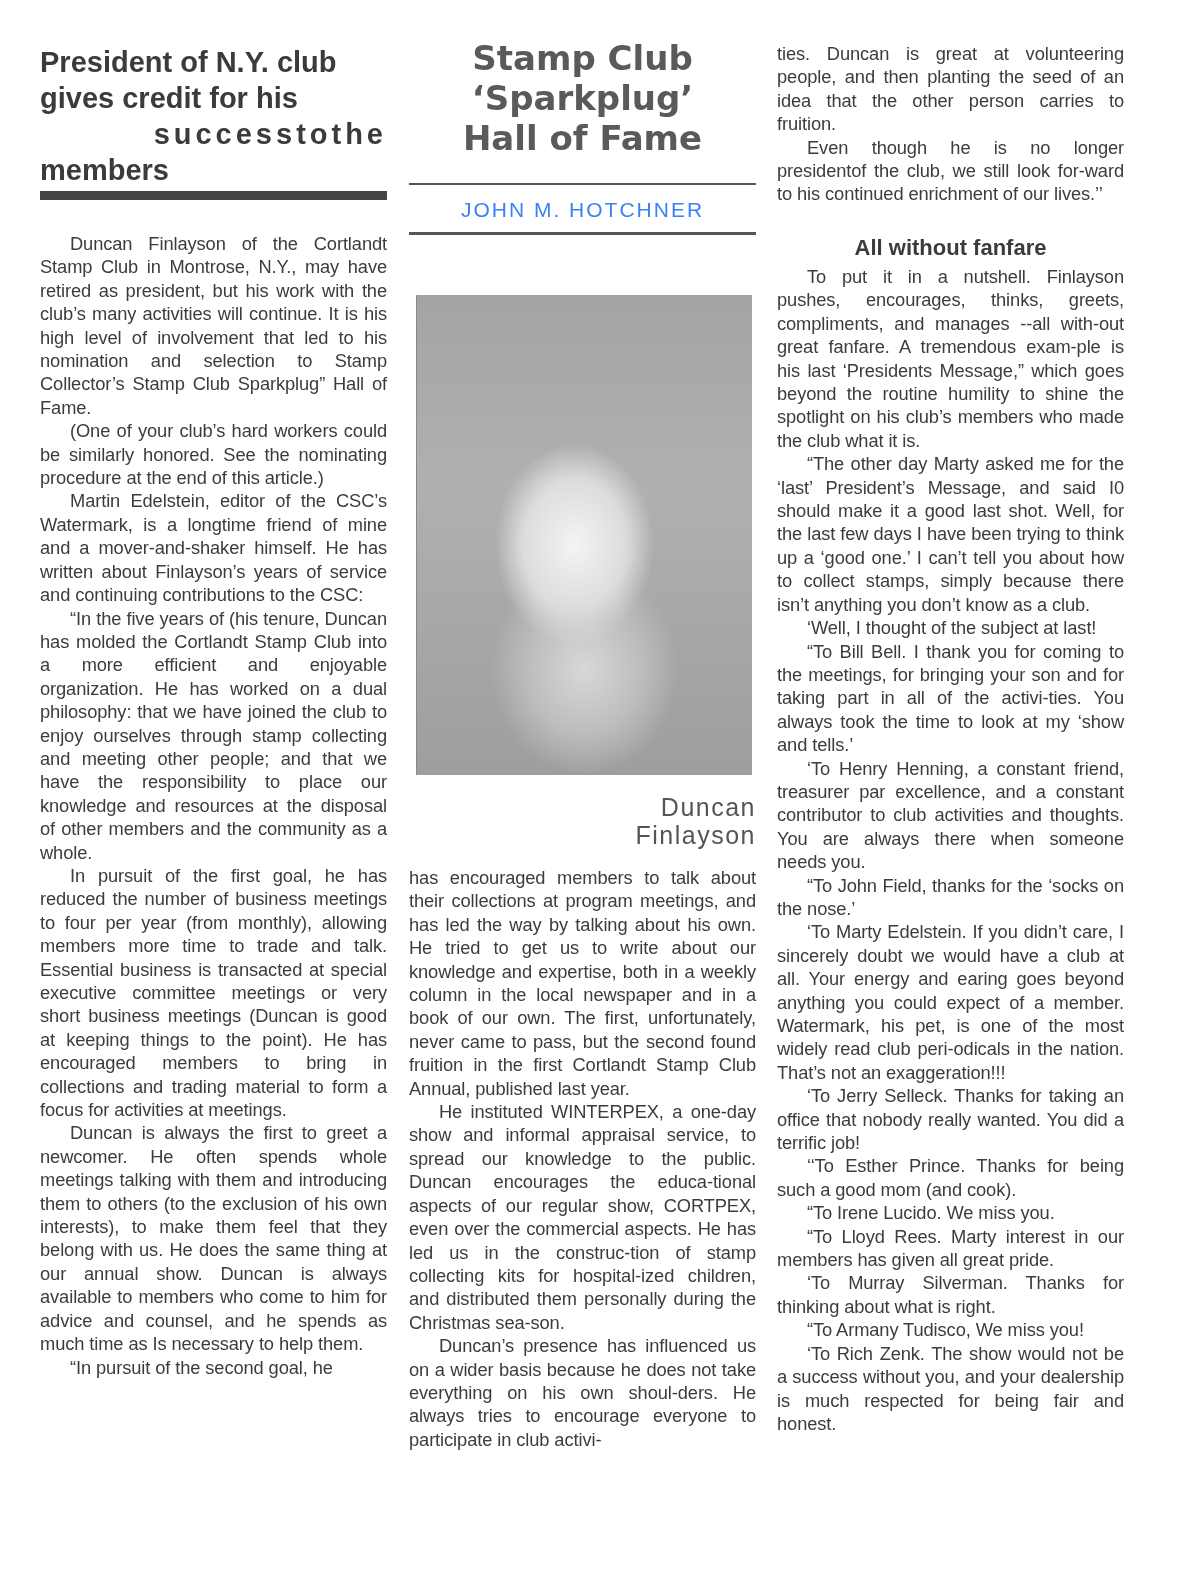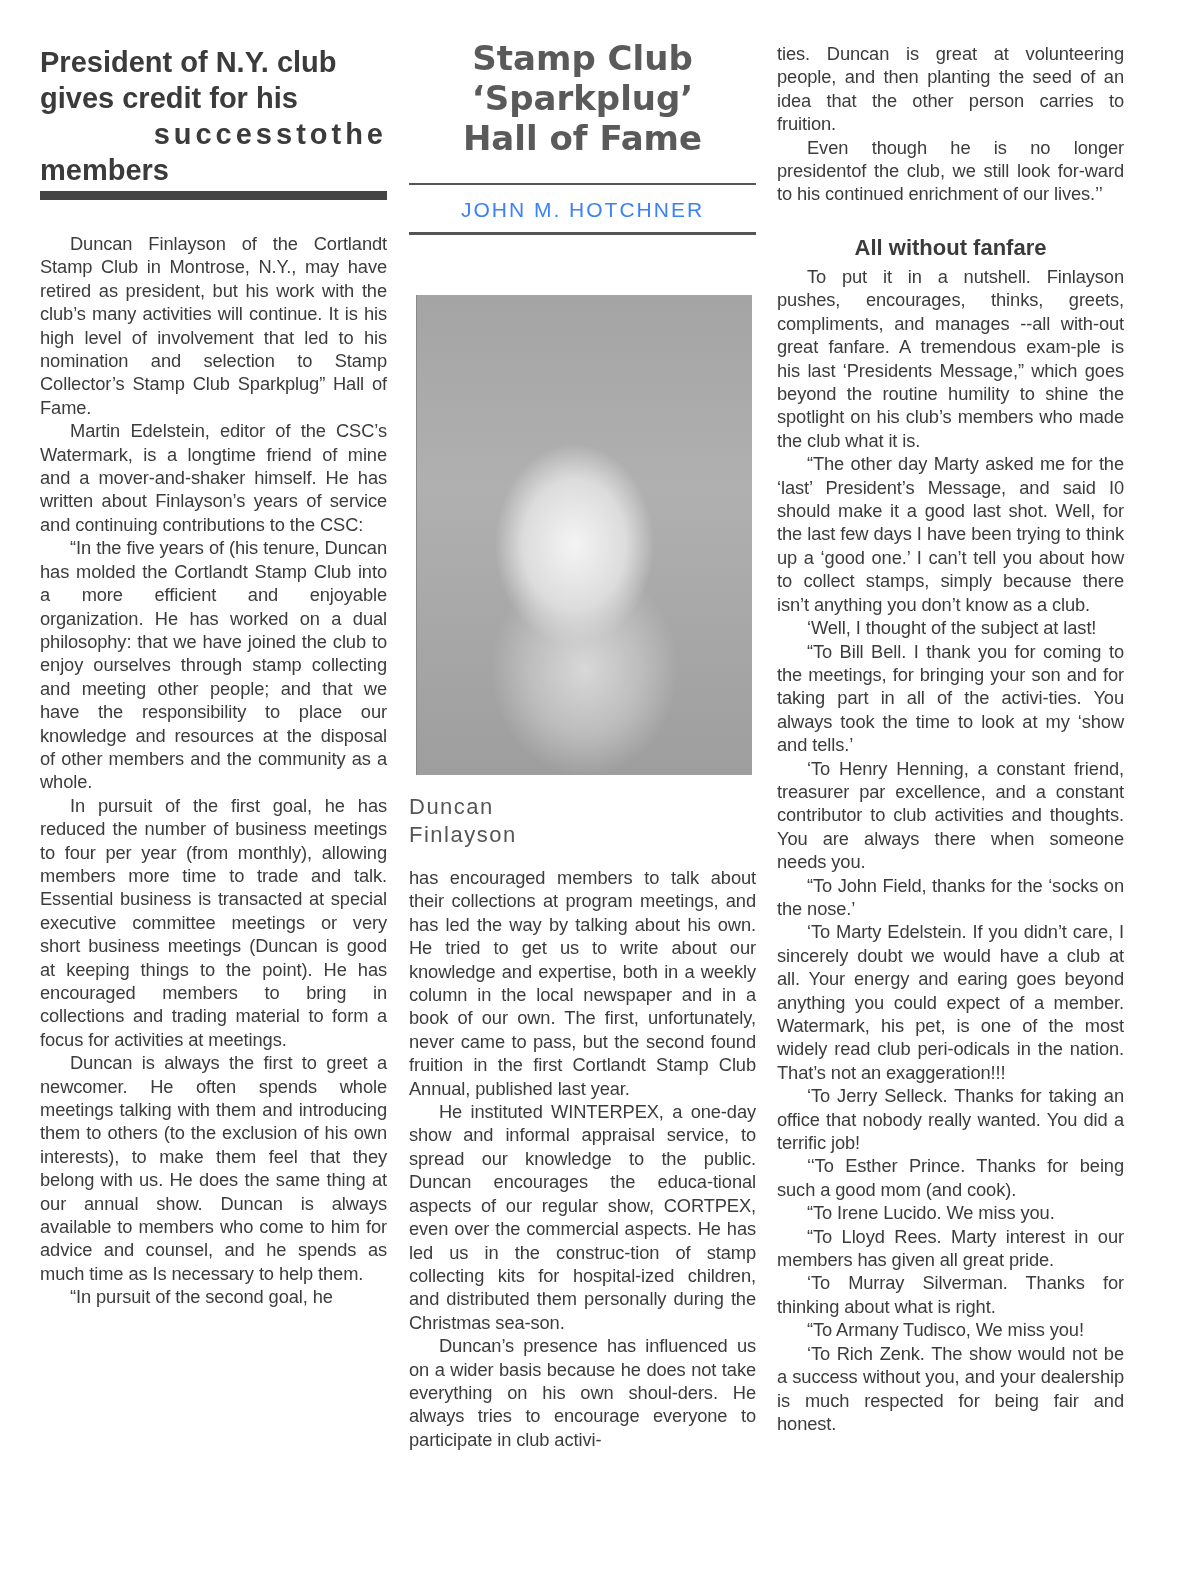--- a/index.html
+++ b/index.html
@@ -45,22 +45,22 @@
     font-size: 21px; letter-spacing: 2px; color: #3b82f6;
   }
   .photo {
     position: absolute; top: 295px; left: 7px; width: 335px; height: 480px;
     background: radial-gradient(ellipse 34% 30% at 47% 52%, #f4f4f4 0%, #dcdcdc 45%, rgba(200,200,200,0) 70%),
                 radial-gradient(ellipse 28% 22% at 50% 78%, #d8d8d8 0%, #bdbdbd 60%, rgba(180,180,180,0) 100%),
                 linear-gradient(180deg, #a4a4a4 0%, #b0b0b0 40%, #9e9e9e 100%);
     border-left: 1px solid #888;
   }
   .caption {
-    position: absolute; top: 793px; left: 0; width: 347px; text-align: left;
-    font-size: 22px; line-height: 28px; letter-spacing: 1.5px; color: #555;
+    position: absolute; top: 793px; left: 0; width: 347px; text-align: right;
+    font-size: 25px; line-height: 28px; letter-spacing: 1.5px; color: #555;
   }
   #col2 .body-text { position: absolute; top: 866px; left: 0; width: 347px; }
 
   #col3 .body-text.a { position: absolute; top: 42px; left: 0; width: 347px; }
   .subhead {
     position: absolute; top: 232px; left: 0; width: 347px; text-align: center;
     font-weight: bold; font-size: 22px; line-height: 32px; color: #3b3b3b;
   }
   #col3 .body-text.b { position: absolute; top: 265px; left: 0; width: 347px; }
 </style>
@@ -74,20 +74,21 @@
     <div class="spread">
       <span>success</span>
       <span>to</span>
       <span>the</span>
     </div>
     <div>members</div>
   </div>
   <div class="headline-rule"></div>
   <div class="body-text">
     <p>Duncan Finlayson of the Cortlandt Stamp Club in Montrose, N.Y., may have retired as president, but his work with the club’s many activities will continue. It is his high level of involvement that led to his nomination and selection to Stamp Collector’s Stamp Club Sparkplug” Hall of Fame.</p>
+    <p>(One of your club’s hard workers could be similarly honored. See the nominating procedure at the end of this article.)</p>
     <p>Martin Edelstein, editor of the CSC’s Watermark, is a longtime friend of mine and a mover-and-shaker himself. He has written about Finlayson’s years of service and continuing contributions to the CSC:</p>
     <p>“In the five years of (his tenure, Duncan has molded the Cortlandt Stamp Club into a more efficient and enjoyable organization. He has worked on a dual philosophy: that we have joined the club to enjoy ourselves through stamp collecting and meeting other people; and that we have the responsibility to place our knowledge and resources at the disposal of other members and the community as a whole.</p>
     <p>In pursuit of the first goal, he has reduced the number of business meetings to four per year (from monthly), allowing members more time to trade and talk. Essential business is transacted at special executive committee meetings or very short business meetings (Duncan is good at keeping things to the point). He has encouraged members to bring in collections and trading material to form a focus for activities at meetings.</p>
     <p>Duncan is always the first to greet a newcomer.  He often spends whole meetings talking with them and introducing them to others (to the exclusion of his own interests), to make them feel that they belong with us. He does the same thing at our annual show.  Duncan is always available to members who come to him for advice and counsel, and he spends as much time as Is necessary to help them.</p>
     <p>“In pursuit of the second goal, he</p>
   </div>
 </div>
 
 <div id="col2" class="col">
   <div class="title-block">

